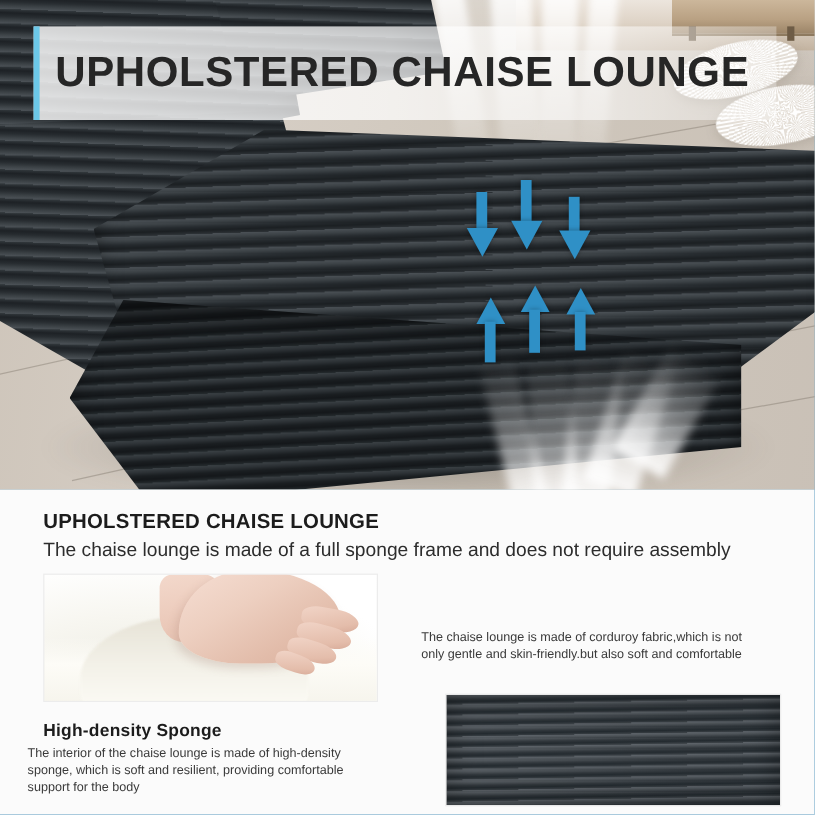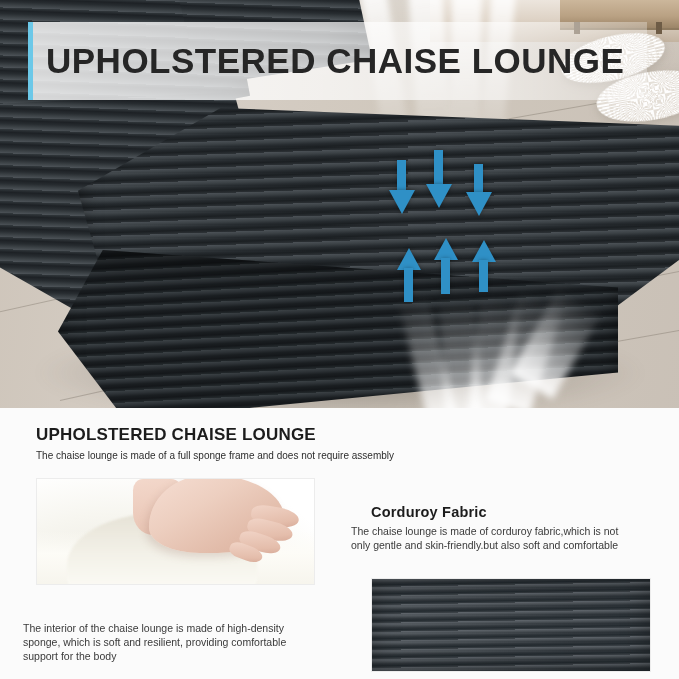--- a/index.html
+++ b/index.html
@@ -236,21 +236,21 @@
     left: 36px; top: 17px;
     font-size: 17px;
     font-weight: bold;
     color: #1c1c1c;
     letter-spacing: 0.2px;
     white-space: nowrap;
   }
   .info-sub {
     position: absolute;
     left: 36px; top: 42px;
-    font-size: 10px;
+    font-size: 16px;
     color: #2d2d2d;
     white-space: nowrap;
   }
 
   .photo {
     position: absolute;
     background: #ffffff;
     border: 1px solid #ececec;
     overflow: hidden;
   }
@@ -416,18 +416,18 @@
       <div class="wrist"></div>
       <div class="hand"></div>
       <div class="finger f1"></div>
       <div class="finger f2"></div>
       <div class="finger f3"></div>
       <div class="finger f4"></div>
     </div>
 
     <div class="photo photo-cord"></div>
 
-    <div class="block-heading cord-heading">Corduroy Fabric</div>
     <div class="block-body cord-body">The chaise lounge is made of corduroy fabric,which is not only gentle and skin-friendly.but also soft and comfortable</div>
 
+    <div class="block-heading sponge-heading">High-density Sponge</div>
     <div class="block-body sponge-body">The interior of the chaise lounge is made of high-density sponge, which is soft and resilient, providing comfortable support for the body</div>
   </div>
 </div>
 
 </body></html>

